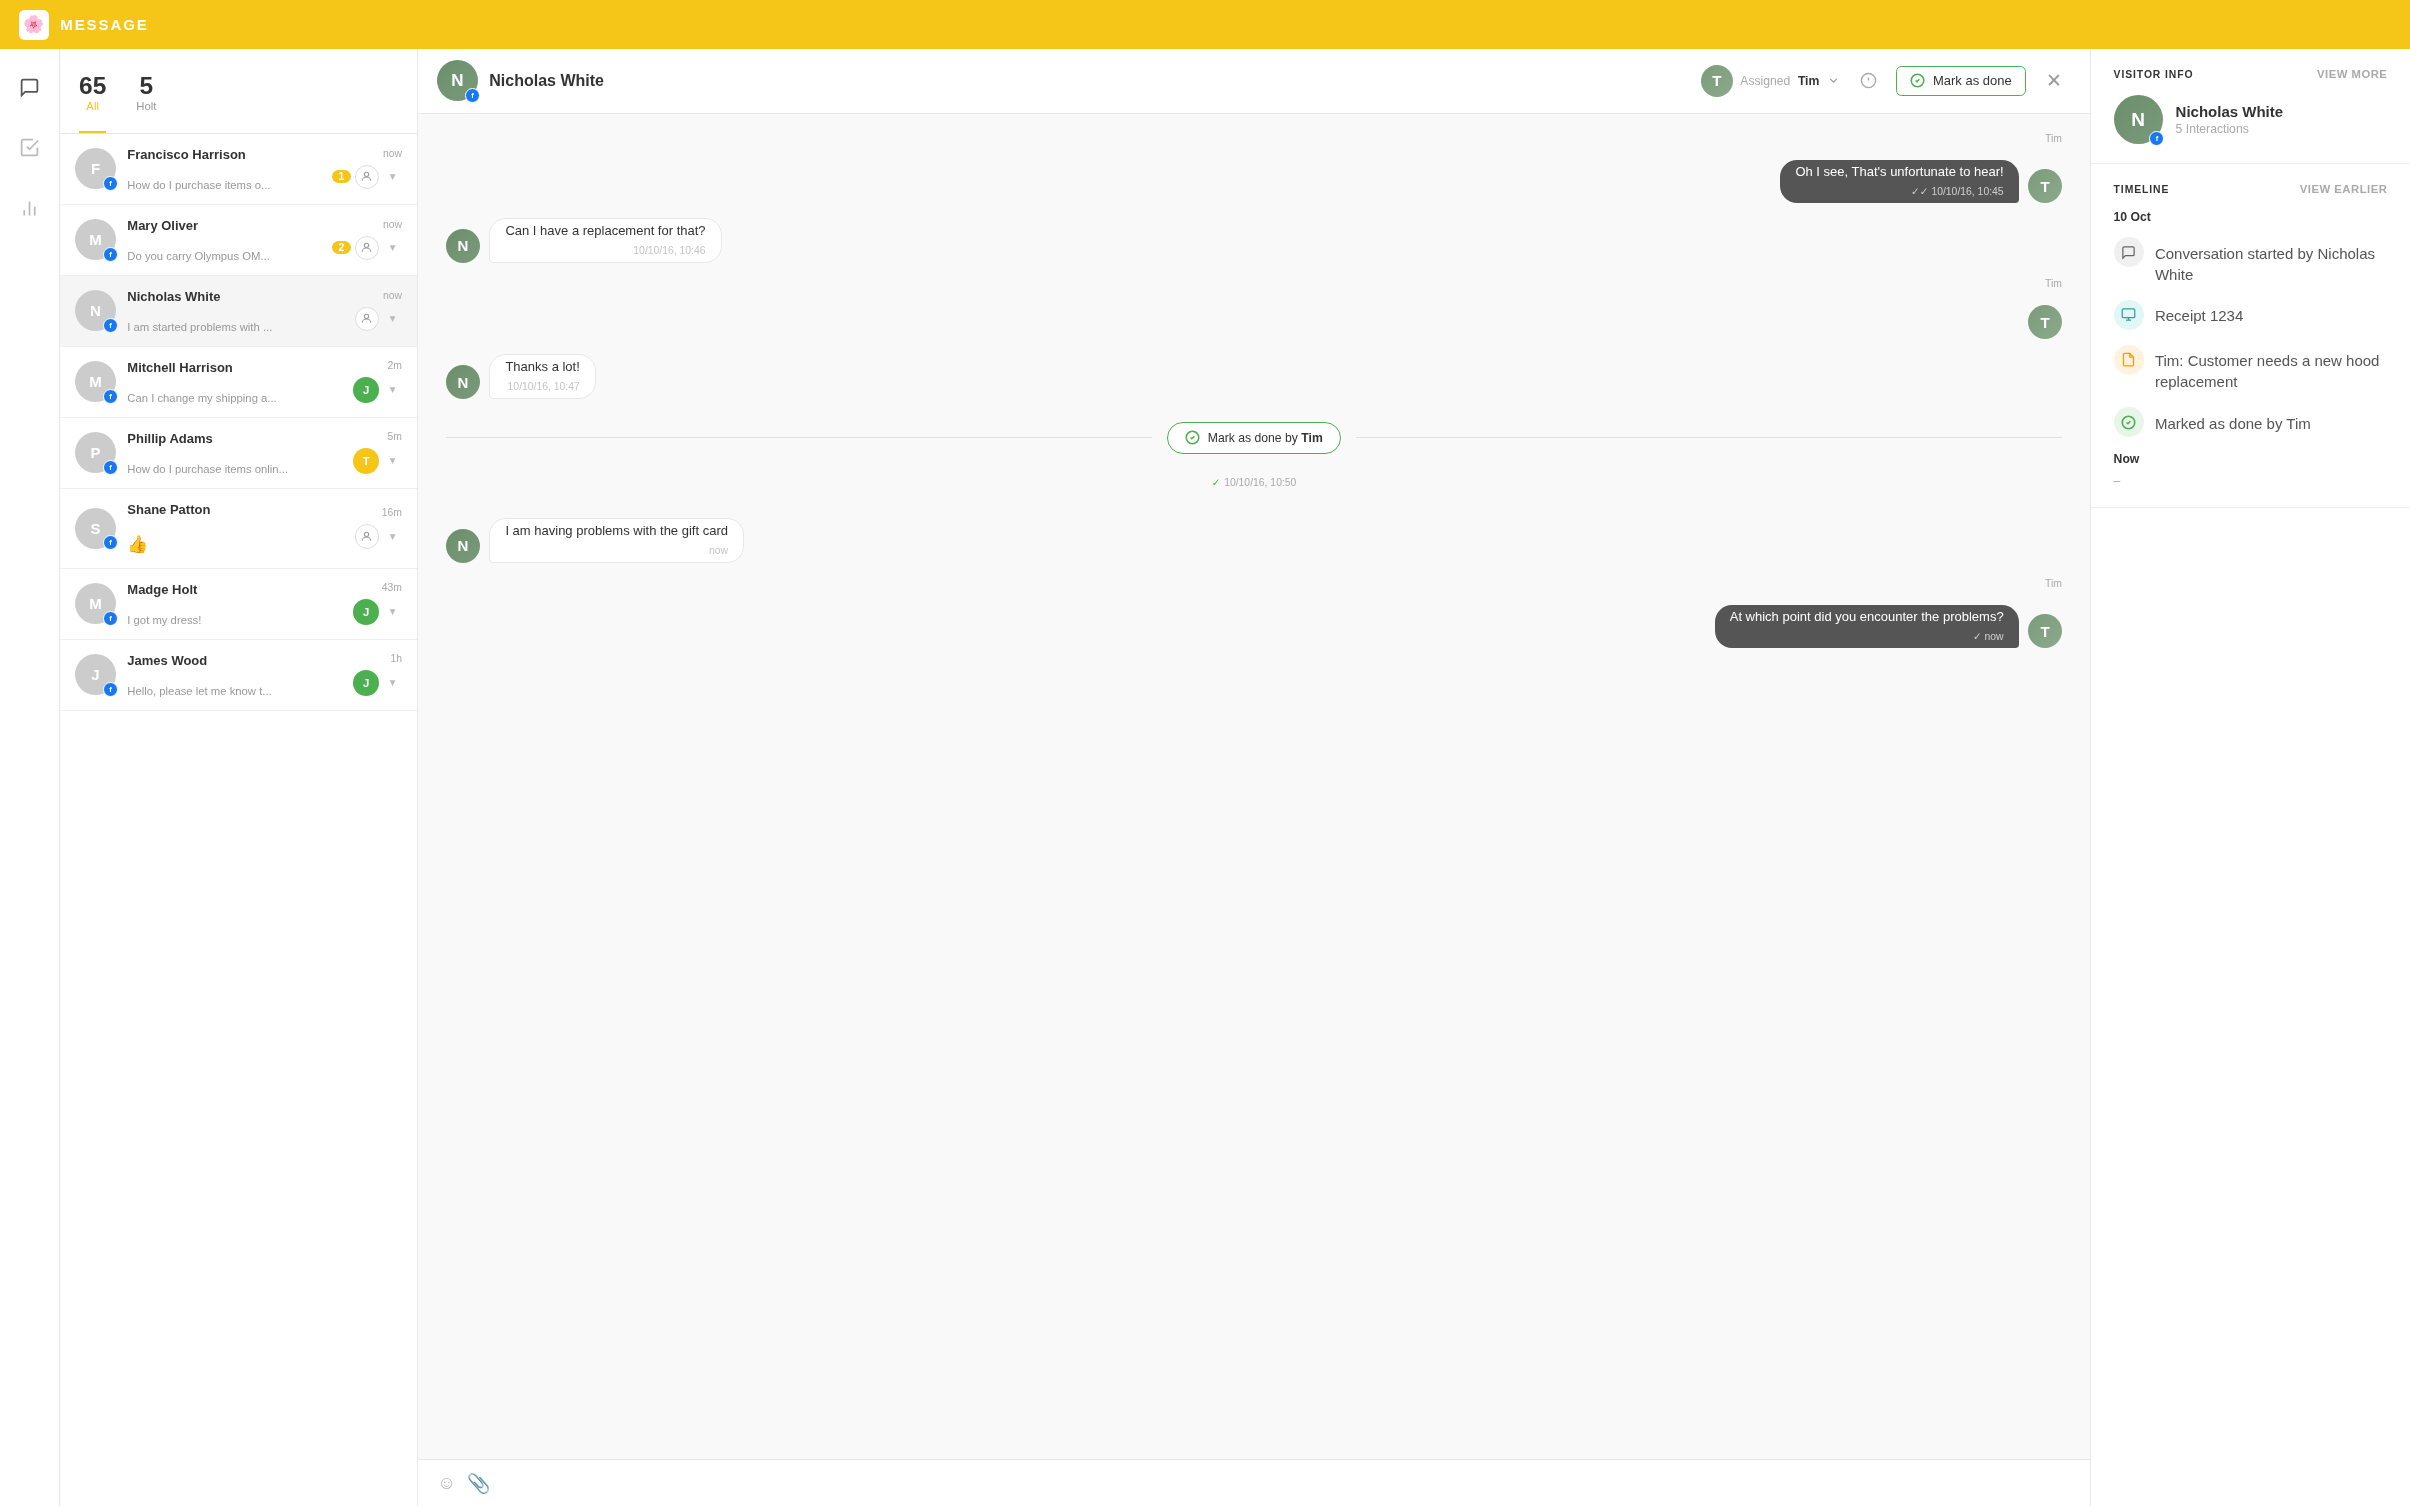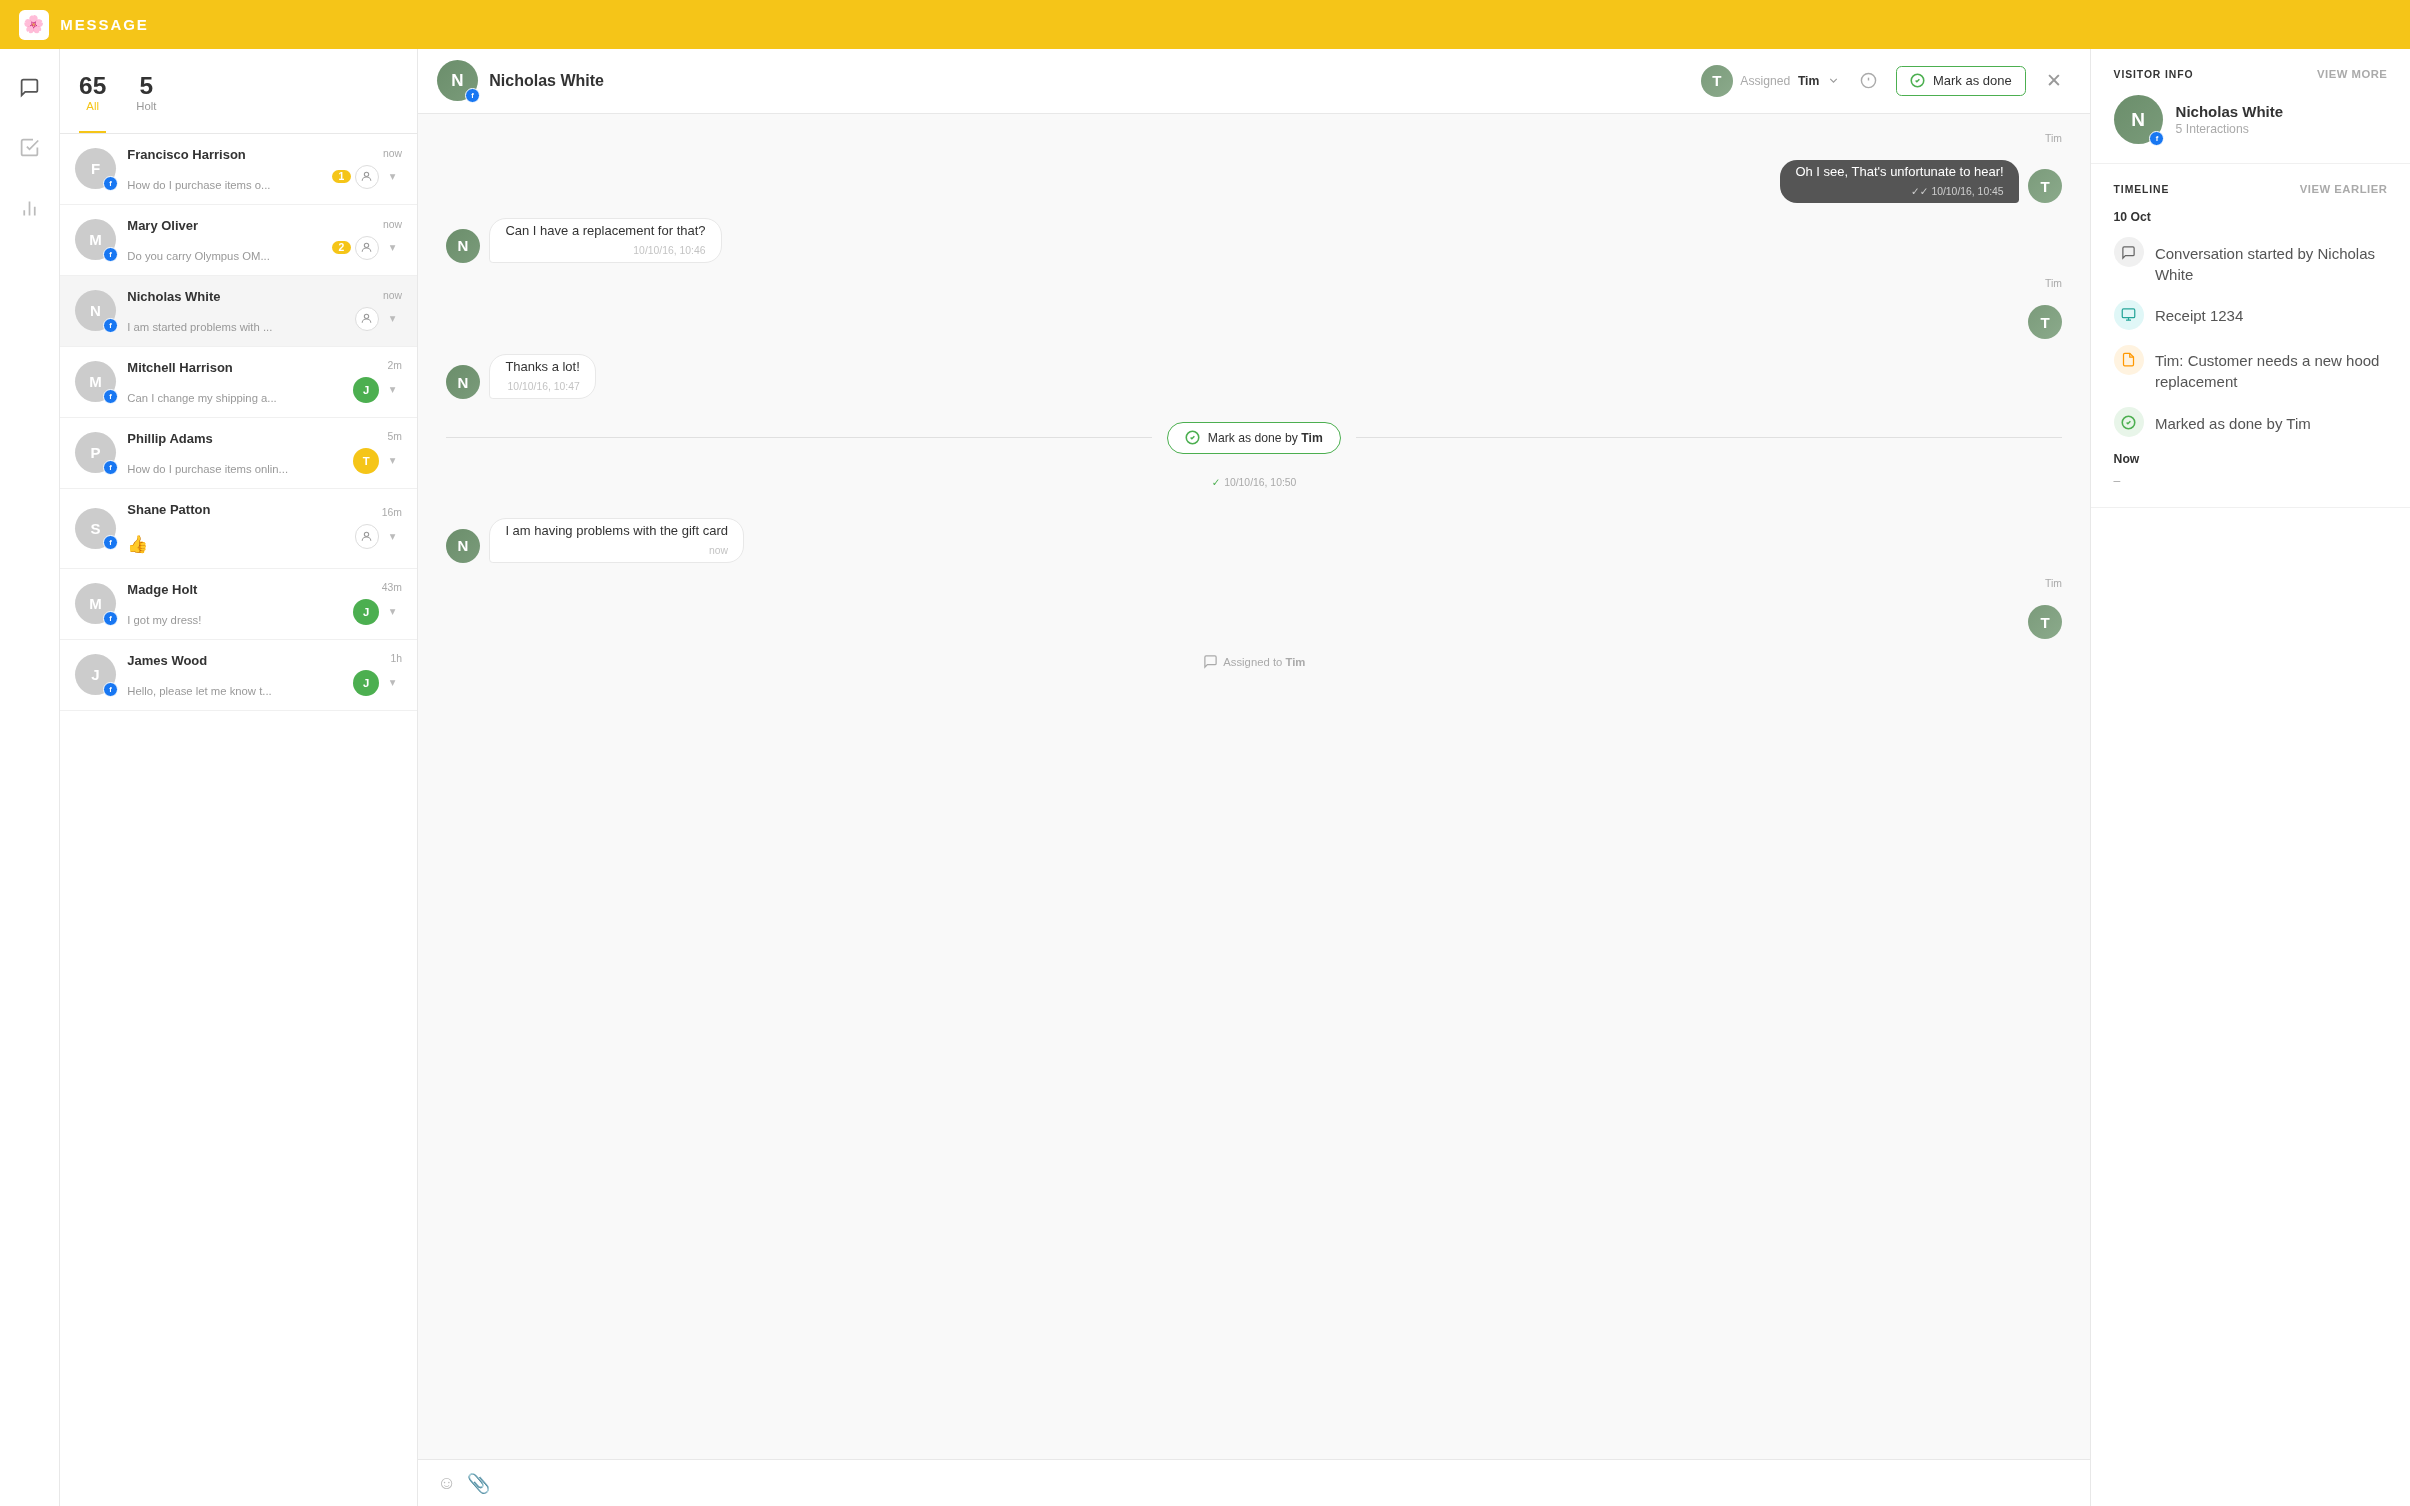--- a/index.html
+++ b/index.html
@@ -717,29 +717,27 @@
       <div class="msg-row customer" style="margin-top:15px;">
         <div style="width:34px;height:34px;border-radius:50%;background:linear-gradient(135deg,#6B8E6B,#7A9B7A);display:flex;align-items:center;justify-content:center;color:white;font-weight:600;flex-shrink:0;">N</div>
         <div class="msg-bubble customer">
           <span>I am having problems with the gift card</span>
           <div class="msg-time" style="color:#aaa;">now</div>
         </div>
       </div>
 
       <div style="text-align:right;font-size:10.4px;color:#aaa;margin-bottom:1.9px;">Tim</div>
       <div class="msg-row agent">
+        <div class="msg-bubble agent">
+          <span>At which point did you encounter the problems?</span>
+          <div class="msg-time">✓ now</div>
+        </div>
         <div style="width:34px;height:34px;border-radius:50%;background:linear-gradient(135deg,#7B9B7B,#8BAA8B);display:flex;align-items:center;justify-content:center;color:white;font-weight:600;flex-shrink:0;">T</div>
       </div>
 
-      <div class="assigned-system">
-        <svg width="15" height="15" viewBox="0 0 24 24" fill="none" stroke="#aaa" stroke-width="2">
-            <path d="M21 15a2 2 0 0 1-2 2H7l-4 4V5a2 2 0 0 1 2-2h14a2 2 0 0 1 2 2z"></path>
-          </svg>
-        <span>Assigned to <strong>Tim</strong></span>
-      </div>
 
     </div>
 
     <div id="chat-input-area">
       <span class="input-icon">☺</span>
       <span class="input-icon">📎</span>
     </div>
 
   </div>
 

